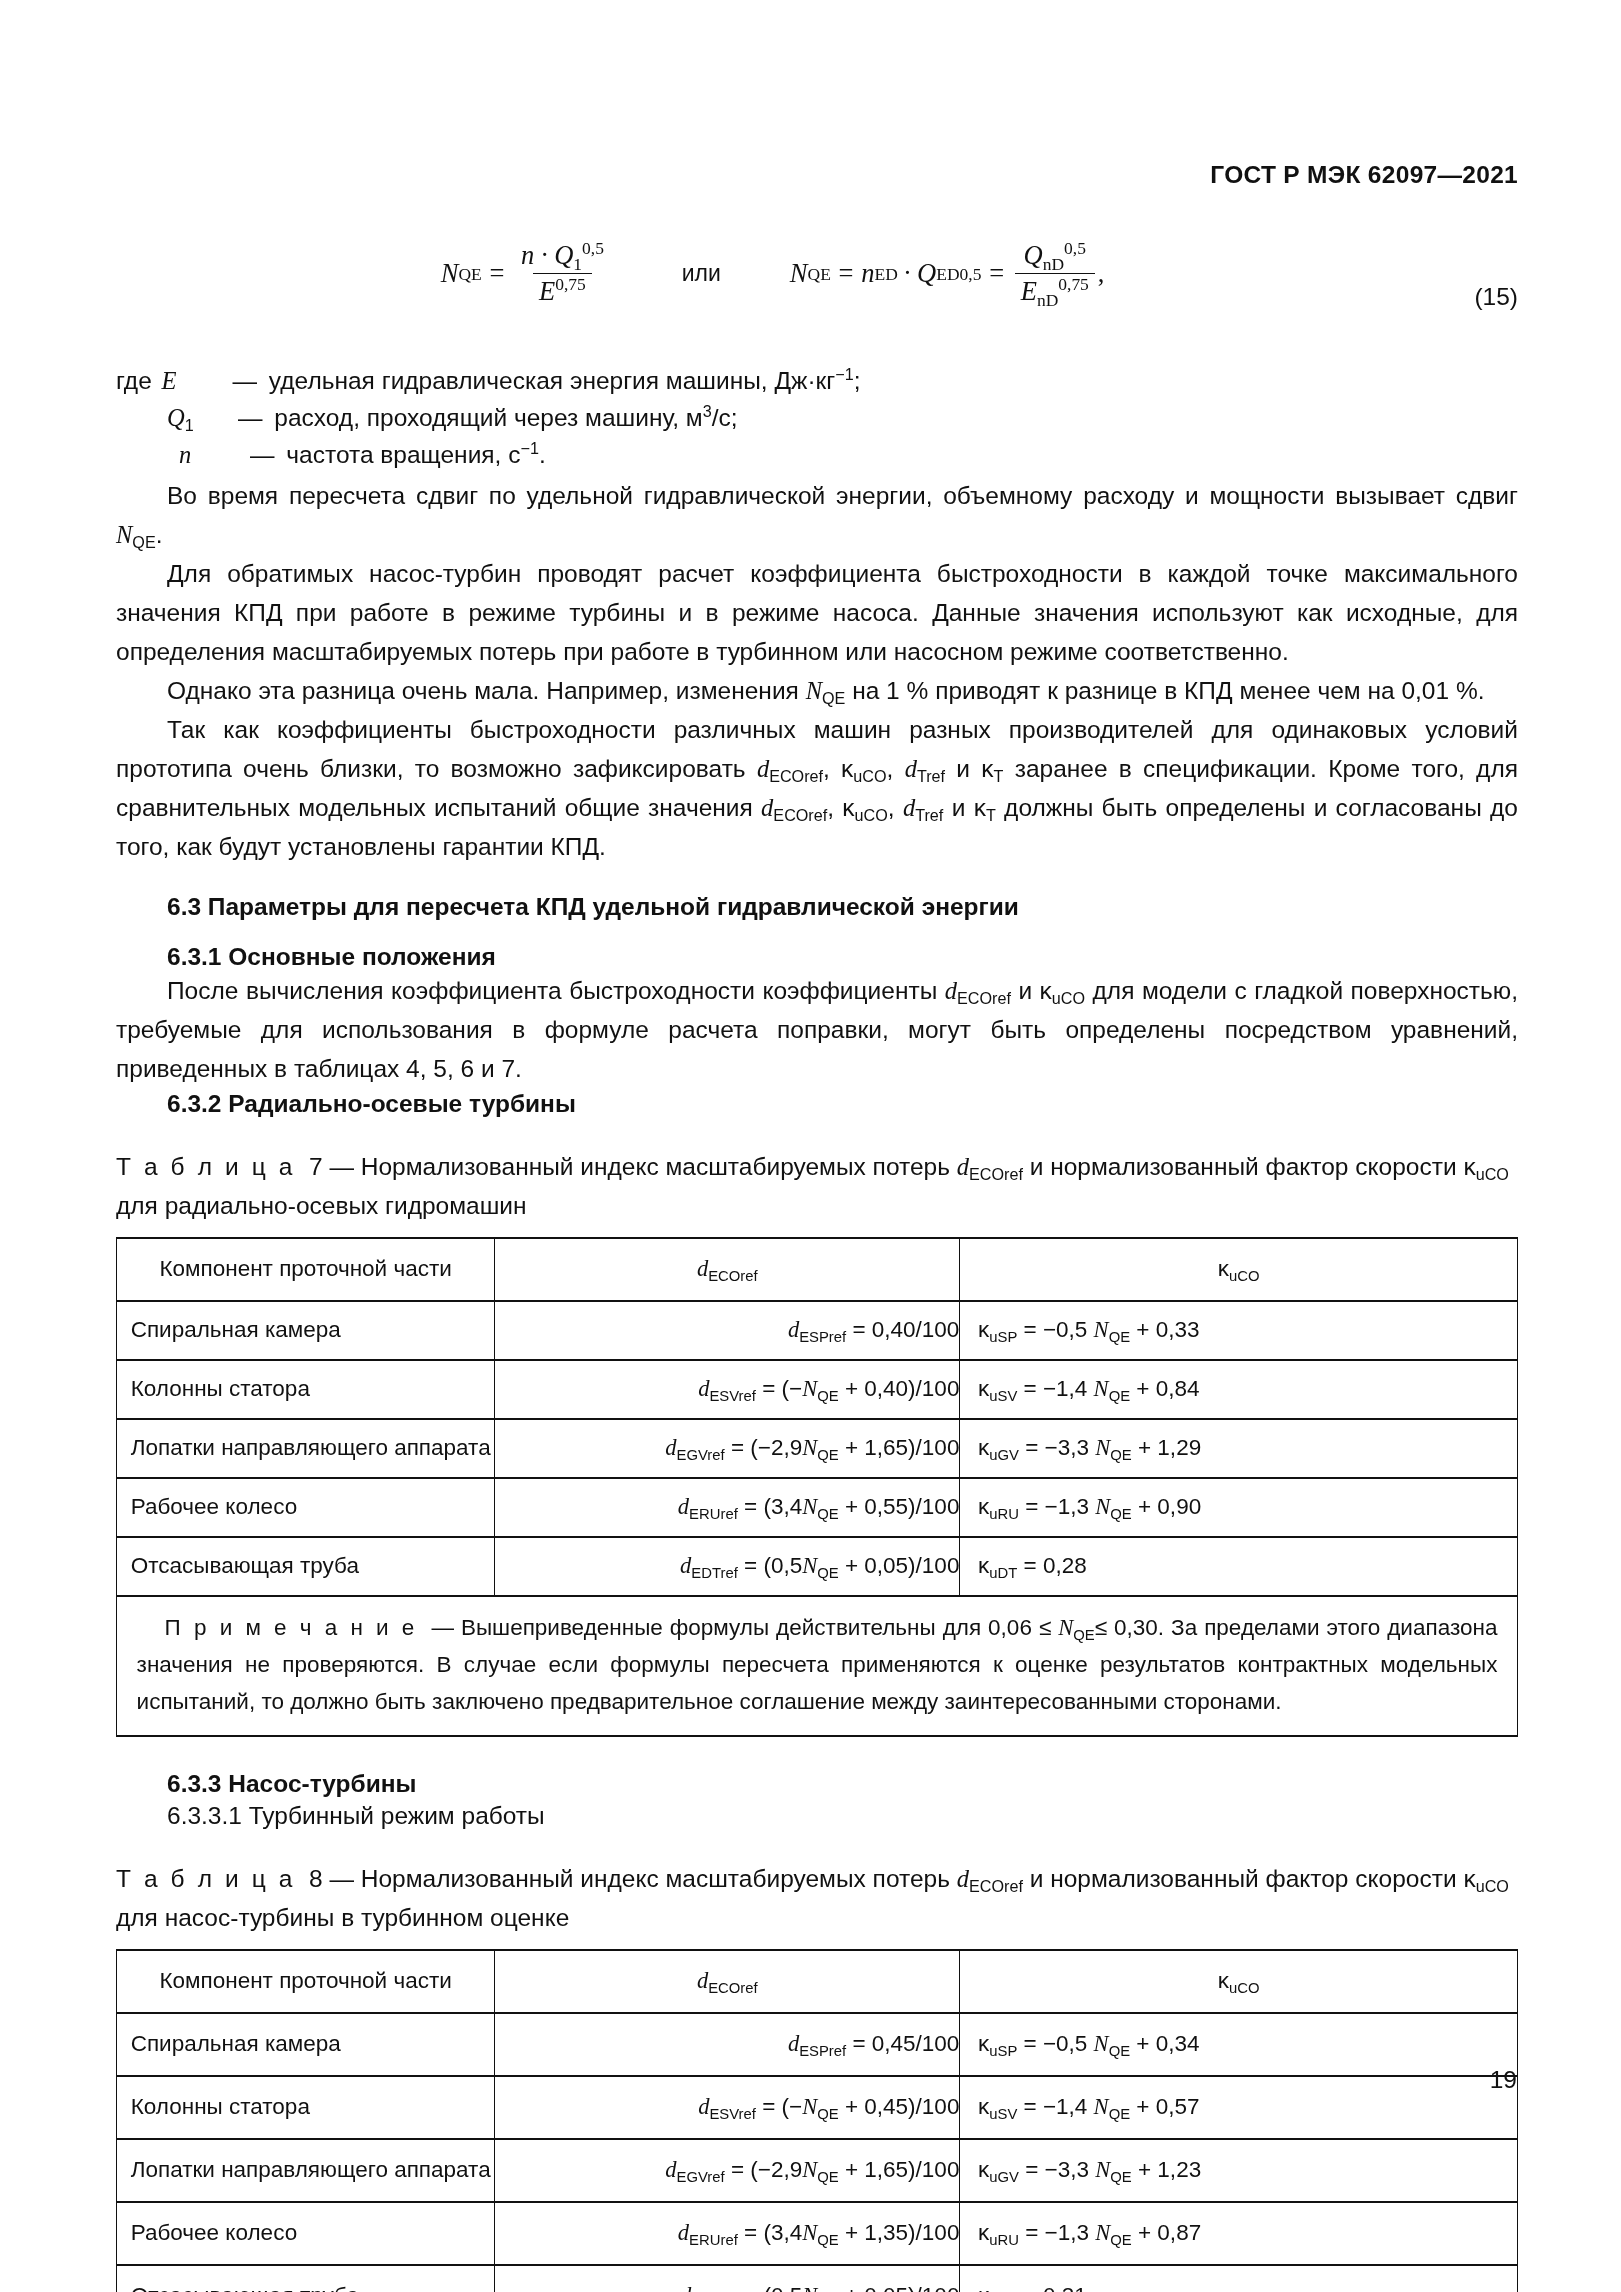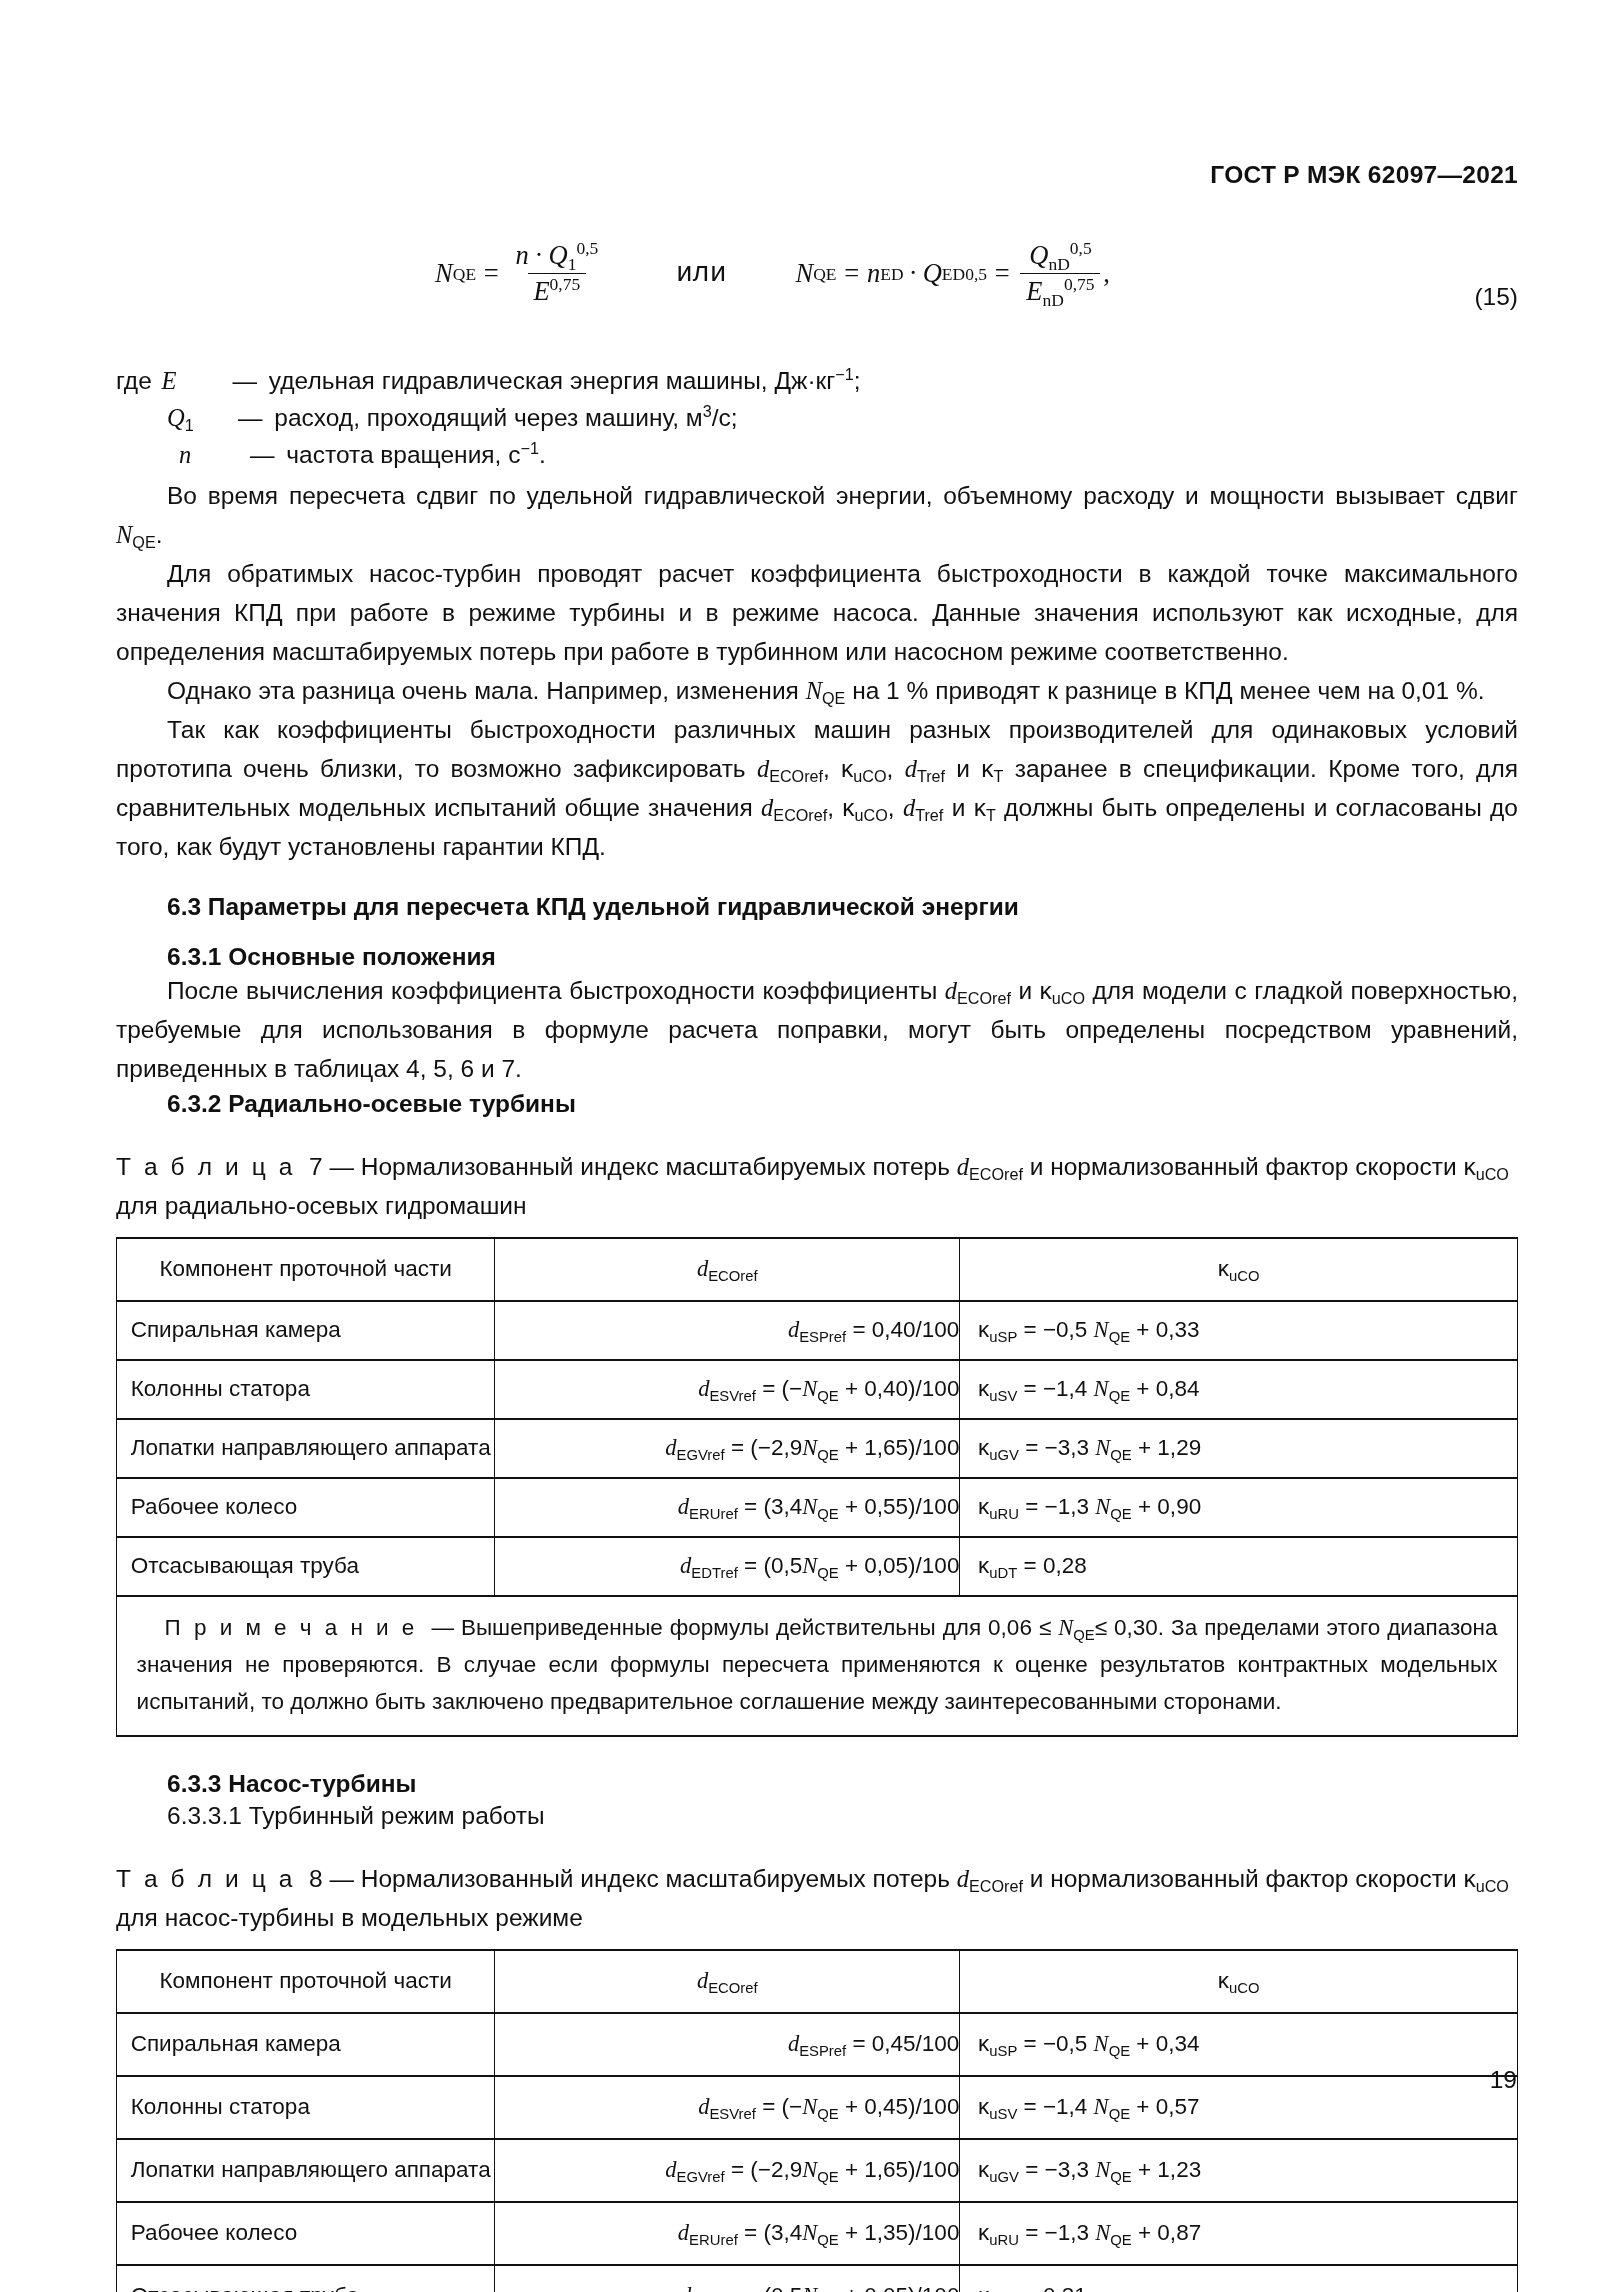--- a/index.html
+++ b/index.html
@@ -71,21 +71,21 @@
     display: inline-flex;
     flex-direction: column;
     align-items: center;
     vertical-align: middle;
     margin: 0 2.9px;
     text-align: right;
   }
   .frac .num { padding: 0 5.9px 2px 5.9px; }
   .frac .den { padding: 2px 5.9px 0 5.9px; border-top: 1.6px solid #111; }
   .inline-mid { display: inline-flex; align-items: center; }
-  .or-word { font-size: 28px; font-family: Liberation Mono, monospace; }
+  .or-word { font-size: 23px; font-family: Liberation Sans, sans-serif; }
 
   
   .where {
     position: absolute;
     left: 116px;
     top: 345px;
     width: 1402px;
     font-size: 24.5px;
     line-height: 37px;
   }
@@ -311,21 +311,21 @@
         </tr>
         <tr>
           <td class="note" colspan="3">&nbsp;&nbsp;&nbsp;&nbsp;<span class="note-label">П р и м е ч а н и е</span>&nbsp; <span>—</span> <span>Вышеприведенные формулы действительны для  0,06 ≤ </span><span class="ital">N</span><sub>QE</sub><span>≤ 0,30. За пределами этого диапазона значения не проверяются. В случае если формулы пересчета применяются к оценке результатов контрактных модельных испытаний, то должно быть заключено предварительное соглашение между заинтересованными сторонами.</span></td>
         </tr>
       </tbody>
     </table>
 
     <h4 class="sec" style="margin-top:33px;">6.3.3 Насос-турбины</h4>
     <div class="subsec">6.3.3.1 Турбинный режим работы</div>
 
-    <div class="tbl-caption"><span class="label">Т а б л и ц а</span>&nbsp; <span>8</span> <span>—</span> <span>Нормализованный индекс масштабируемых потерь </span><span class="ital">d</span><sub>ECOref</sub><span> и нормализованный фактор скорости </span><span>κ</span><sub>uCO</sub><span> для насос-турбины в модельных режиме</span></div>
+    <div class="tbl-caption"><span class="label">Т а б л и ц а</span>&nbsp; <span>8</span> <span>—</span> <span>Нормализованный индекс масштабируемых потерь </span><span class="ital">d</span><sub>ECOref</sub><span> и нормализованный фактор скорости </span><span>κ</span><sub>uCO</sub><span> для насос-турбины в турбинном оценке</span></div>
 
     <table class="gost tbl8">
       <colgroup>
           <col class="colA">
           <col class="colB">
           <col class="colC">
         </colgroup>
       <thead>
         <tr>
           <th>Компонент проточной части</th>

